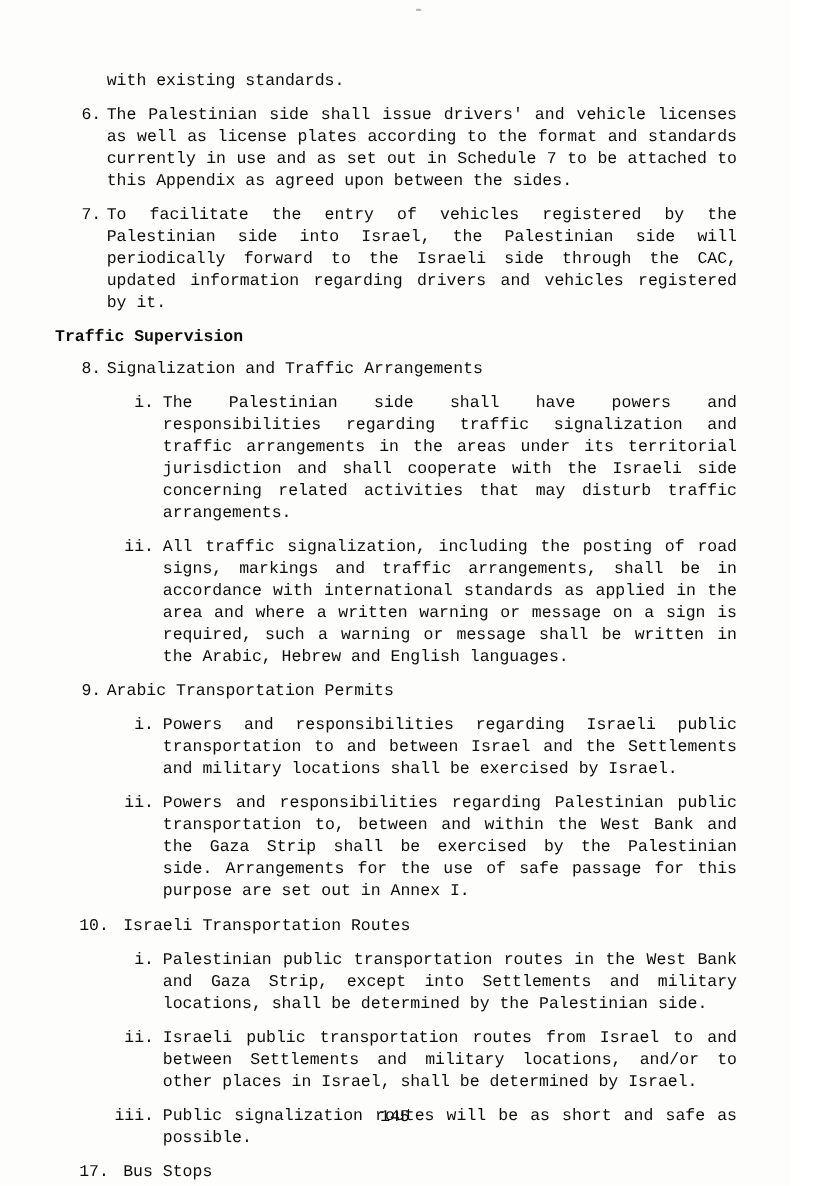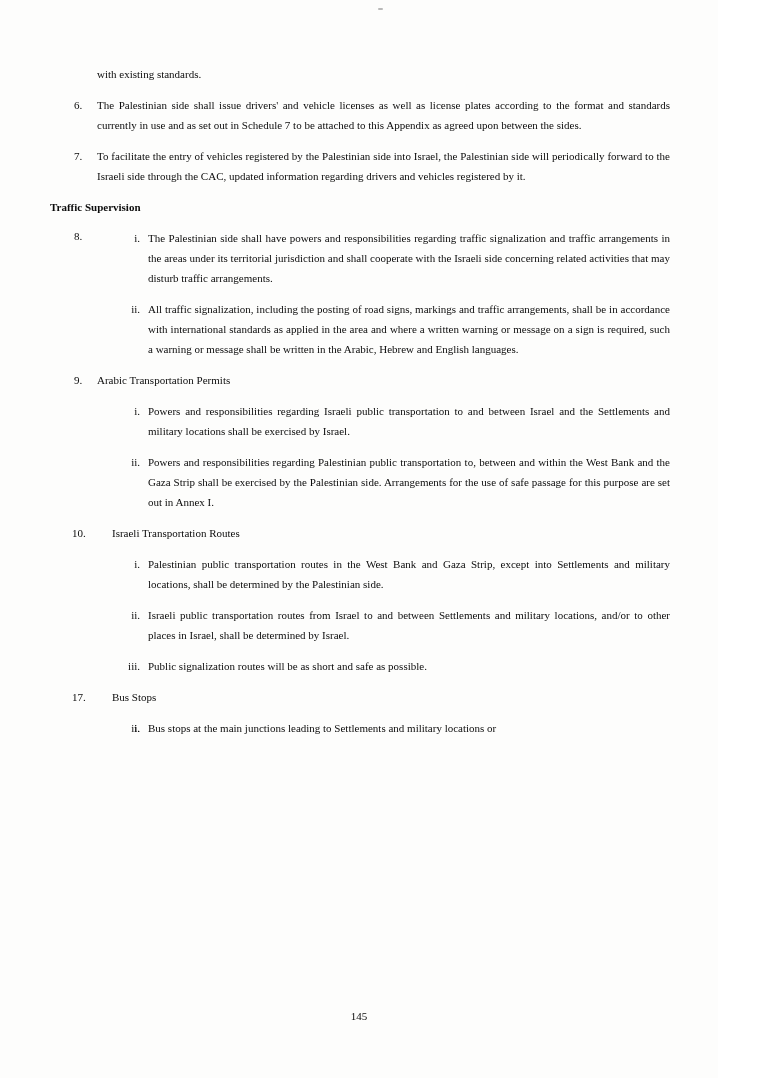--- a/index.html
+++ b/index.html
@@ -2,22 +2,22 @@
 <html><head>
 <meta charset="utf-8">
 <style>
   * { box-sizing: border-box; }
   html, body { margin: 0; padding: 0; background: #ffffff; }
   .page {
     width: 718px;
     height: 1078px;
     background: #fdfdfc;
     position: relative;
-    font-family: Liberation Serif, serif;
-    font-size: 11px;
+    font-family: Liberation Mono, monospace;
+    font-size: 15px;
     line-height: 20px;
     color: #0c0c0c;
     padding-top: 64px;
     overflow: hidden;
   }
   .scan-mark {
     position: absolute;
     top: 8px; left: 378px;
     width: 5px; height: 2px;
     background: #b9b9b9;
@@ -82,20 +82,21 @@
 
   <div class="para">
     <span class="num">7.</span>
     <span>To facilitate the entry of vehicles registered by the Palestinian side into Israel, the Palestinian side will periodically forward to the Israeli side through the CAC, updated information regarding drivers and vehicles registered by it.</span>
   </div>
 
   <div class="heading">Traffic Supervision</div>
 
   <div class="para">
     <span class="num">8.</span>
+    <span>Signalization and Traffic Arrangements</span>
   </div>
 
   <div class="sub">
     <span class="num">i.</span>
     <span>The Palestinian side shall have powers and responsibilities regarding traffic signalization and traffic arrangements in the areas under its territorial jurisdiction and shall cooperate with the Israeli side concerning related activities that may disturb traffic arrangements.</span>
   </div>
 
   <div class="sub">
     <span class="num">ii.</span>
     <span>All traffic signalization, including the posting of road signs, markings and traffic arrangements, shall be in accordance with international standards as applied in the area and where a written warning or message on a sign is required, such a warning or message shall be written in the Arabic, Hebrew and English languages.</span>

